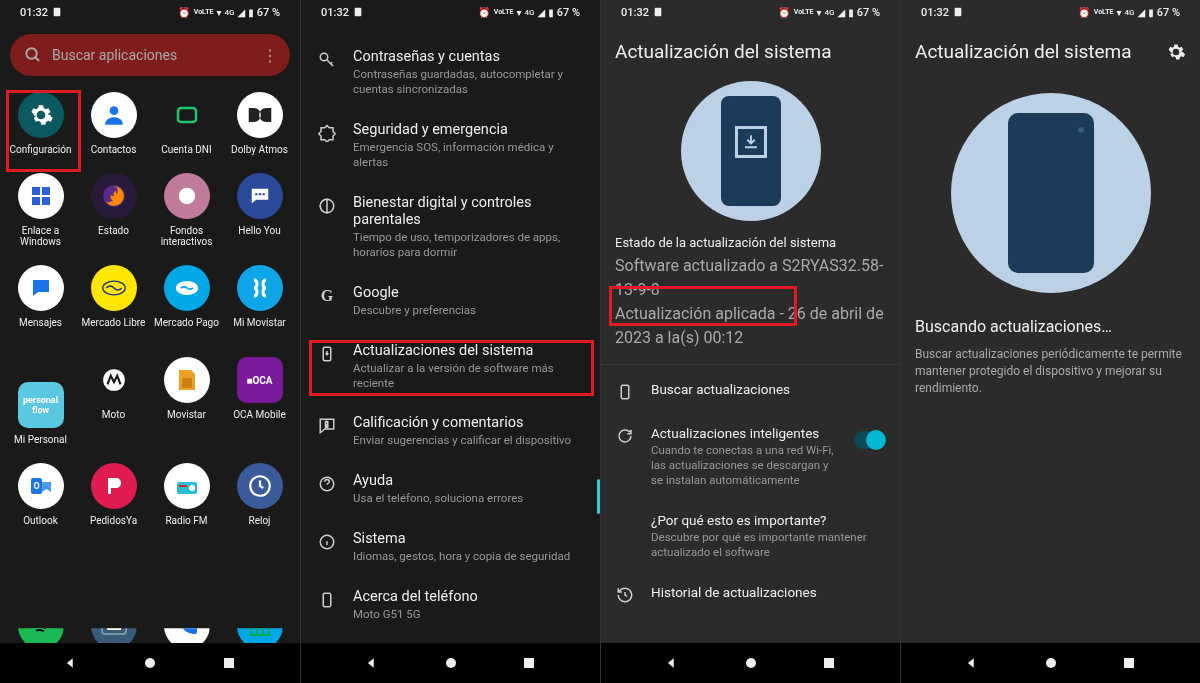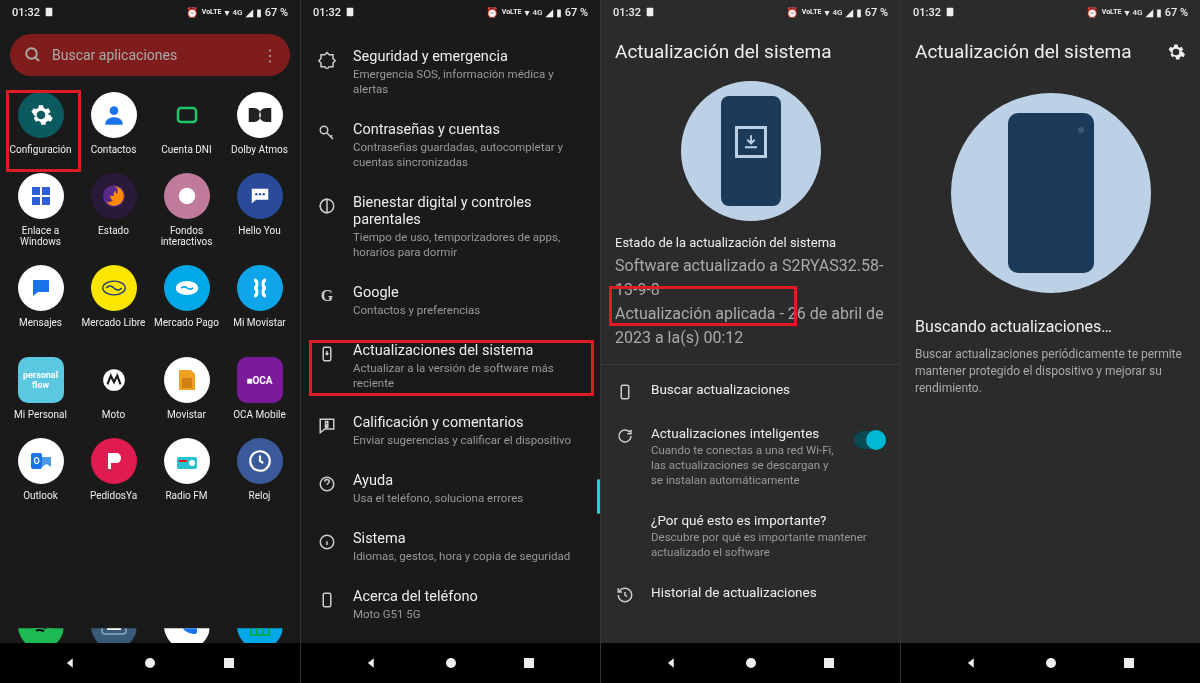--- a/index.html
+++ b/index.html
@@ -22,21 +22,21 @@
     overflow: hidden;
   }
   .panel + .panel { border-left: 1px solid #333; }
 
   
   .statusbar {
     height: 24px;
     display: flex;
     align-items: center;
     justify-content: space-between;
-    padding: 0 12px;
+    padding: 0 20px;
     font-size: 11px;
     font-weight: 500;
     color: #eee;
   }
   .sb-left { display: flex; align-items: center; gap: 4px; }
   .sb-right { display: flex; align-items: center; gap: 3px; }
   .sb-ic { font-size: 10px; }
 
   
   .searchbar {
@@ -338,21 +338,21 @@
       </div>
       <div class="app">
         <div class="icon" style="background:#0ea5e9;">
           <svg width="24" height="24" viewBox="0 0 24 24" fill="#fff">
             <path d="M6 4c4 0 4 8 0 8 4 0 4 8 0 8M18 4c-4 0-4 8 0 8-4 0-4 8 0 8" stroke="#fff" stroke-width="3" fill="none"></path>
           </svg>
         </div>
     <div class="lbl ">Mi Movistar</div>
       </div>
       <div class="app">
-        <div class="icon" style="background:#5ac8e0;border-radius:10px;">
+        <div class="icon" style="background:#5ac8e0;border-radius:10px;margin-top:25px;">
           <span style="color:#fff;font-size:9px;font-weight:bold;text-align:center">personal<br>flow</span>
         </div>
     <div class="lbl ">Mi Personal</div>
       </div>
       <div class="app">
         <div class="icon" style="background:#1a1a1a;">
           <svg width="26" height="26" viewBox="0 0 24 24" fill="#fff">
             <circle cx="12" cy="12" r="10"></circle>
             <path d="M6 16 L9 8 L12 14 L15 8 L18 16" stroke="#1a1a1a" stroke-width="2" fill="none"></path>
           </svg>
@@ -488,59 +488,59 @@
       <span class="sb-ic">◢</span>
       <span class="sb-ic">▮</span>
       <span>67 %</span>
     </div>
   </div>
 
   <div class="settings-list" id="settings-list">
       <div class="srow">
         <div class="sic">
           <svg width="18" height="18" viewBox="0 0 24 24" fill="none" stroke="#ccc" stroke-width="2">
+            <circle cx="8" cy="8" r="5"></circle>
+            <path d="M12 12l8 8m-3-3l2-2"></path>
+          </svg>
+        </div>
+   <div class="stxt">
+          <div class="title">Contraseñas y cuentas</div>
+   <div class="sub">Contraseñas guardadas, autocompletar y cuentas sincronizadas</div>
+        </div>
+      </div>
+      <div class="srow">
+        <div class="sic">
+          <svg width="18" height="18" viewBox="0 0 24 24" fill="none" stroke="#ccc" stroke-width="2">
             <path d="M12 2l3 3h5v5l3 3-3 3v5h-5l-3 3-3-3H4v-5l-3-3 3-3V5h5z"></path>
           </svg>
         </div>
    <div class="stxt">
           <div class="title">Seguridad y emergencia</div>
    <div class="sub">Emergencia SOS, información médica y alertas</div>
         </div>
       </div>
       <div class="srow">
         <div class="sic">
           <svg width="18" height="18" viewBox="0 0 24 24" fill="none" stroke="#ccc" stroke-width="2">
-            <circle cx="8" cy="8" r="5"></circle>
-            <path d="M12 12l8 8m-3-3l2-2"></path>
-          </svg>
-        </div>
-   <div class="stxt">
-          <div class="title">Contraseñas y cuentas</div>
-   <div class="sub">Contraseñas guardadas, autocompletar y cuentas sincronizadas</div>
-        </div>
-      </div>
-      <div class="srow">
-        <div class="sic">
-          <svg width="18" height="18" viewBox="0 0 24 24" fill="none" stroke="#ccc" stroke-width="2">
             <circle cx="12" cy="12" r="9"></circle>
             <path d="M12 3a9 9 0 000 18z" fill="#1a1a1a"></path>
           </svg>
         </div>
    <div class="stxt">
           <div class="title">Bienestar digital y controles parentales</div>
    <div class="sub">Tiempo de uso, temporizadores de apps, horarios para dormir</div>
         </div>
       </div>
       <div class="srow">
         <div class="sic">
           <span style="font-family:serif;font-size:16px;color:#ccc;font-weight:bold">G</span>
         </div>
    <div class="stxt">
           <div class="title">Google</div>
-   <div class="sub">Contactos y preferencias</div>
+   <div class="sub">Descubre y preferencias</div>
         </div>
       </div>
       <div class="srow">
         <div class="sic">
           <svg width="18" height="18" viewBox="0 0 24 24" fill="none" stroke="#ccc" stroke-width="2">
             <rect x="7" y="3" width="10" height="18" rx="2"></rect>
             <path d="M12 8v5m-2-2l2 2 2-2"></path>
           </svg>
         </div>
    <div class="stxt">

